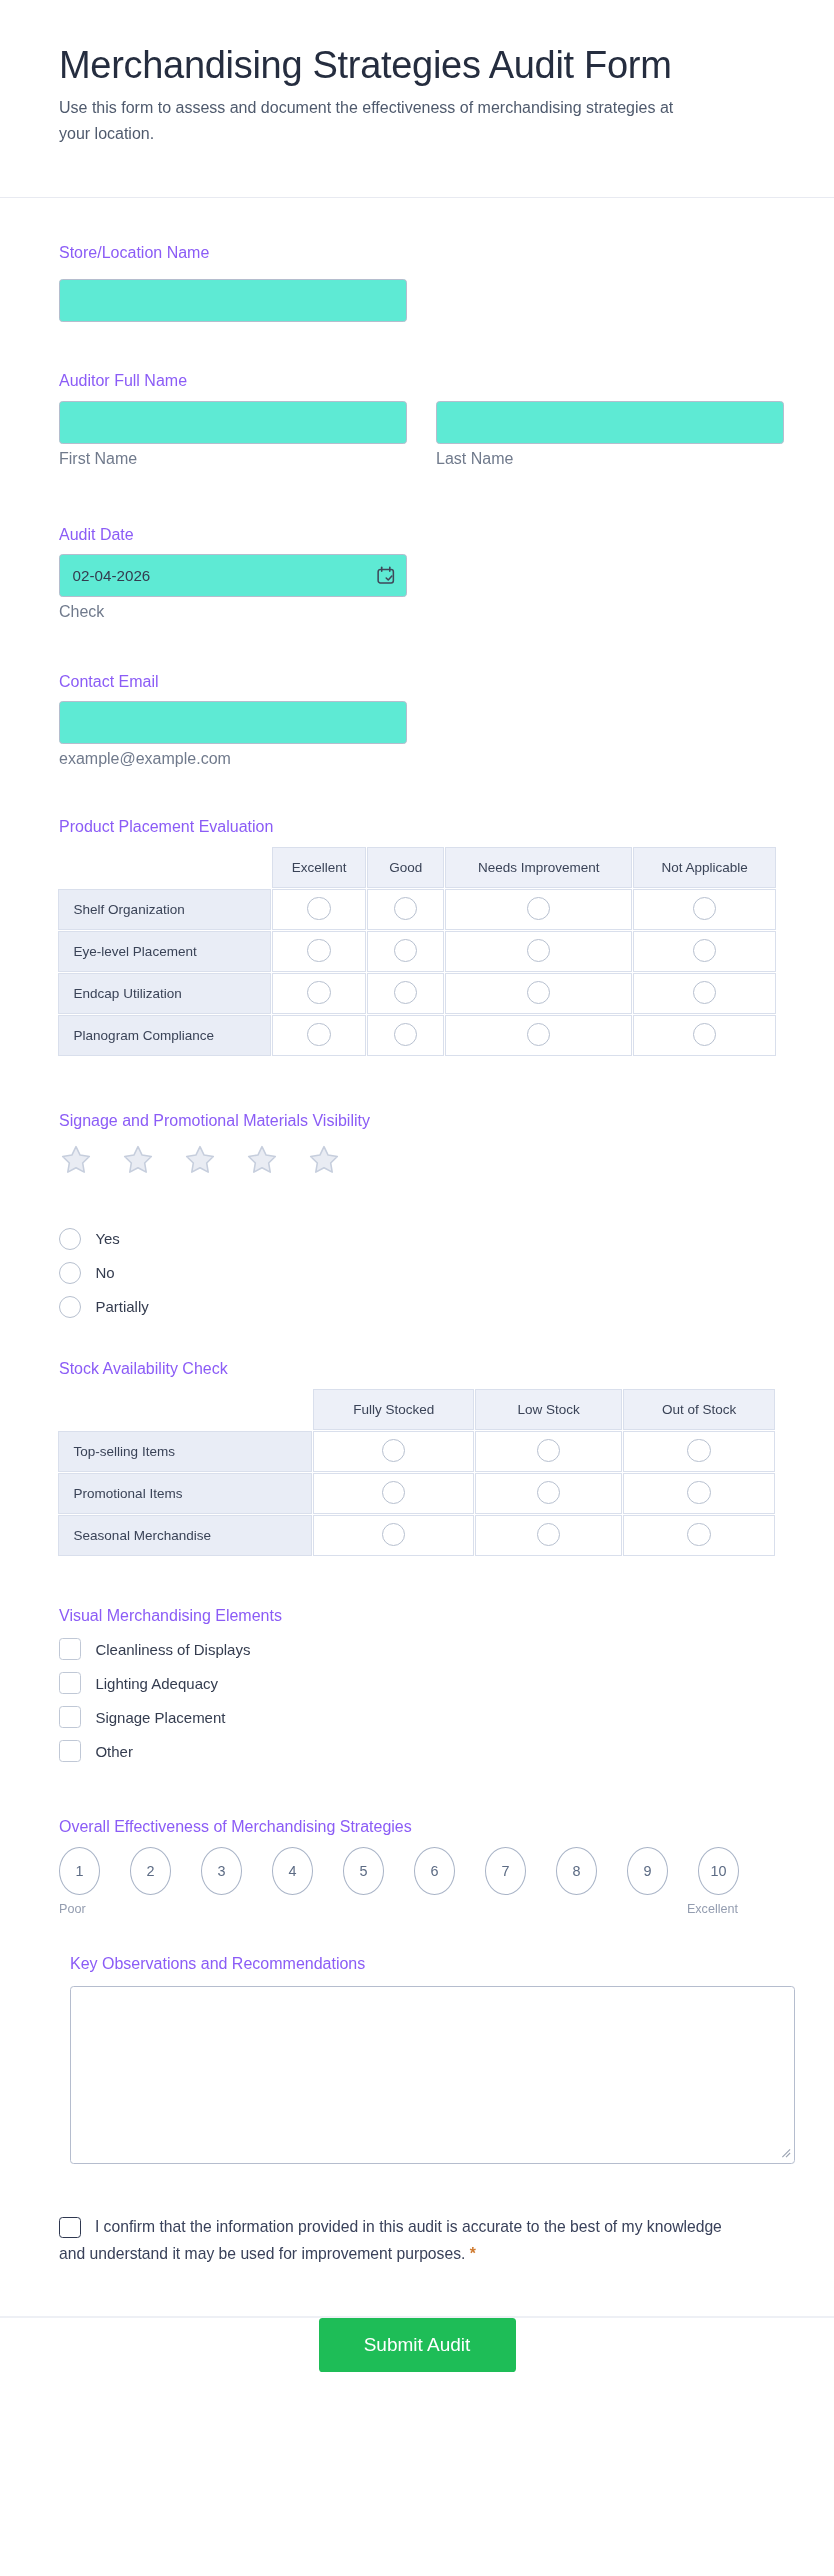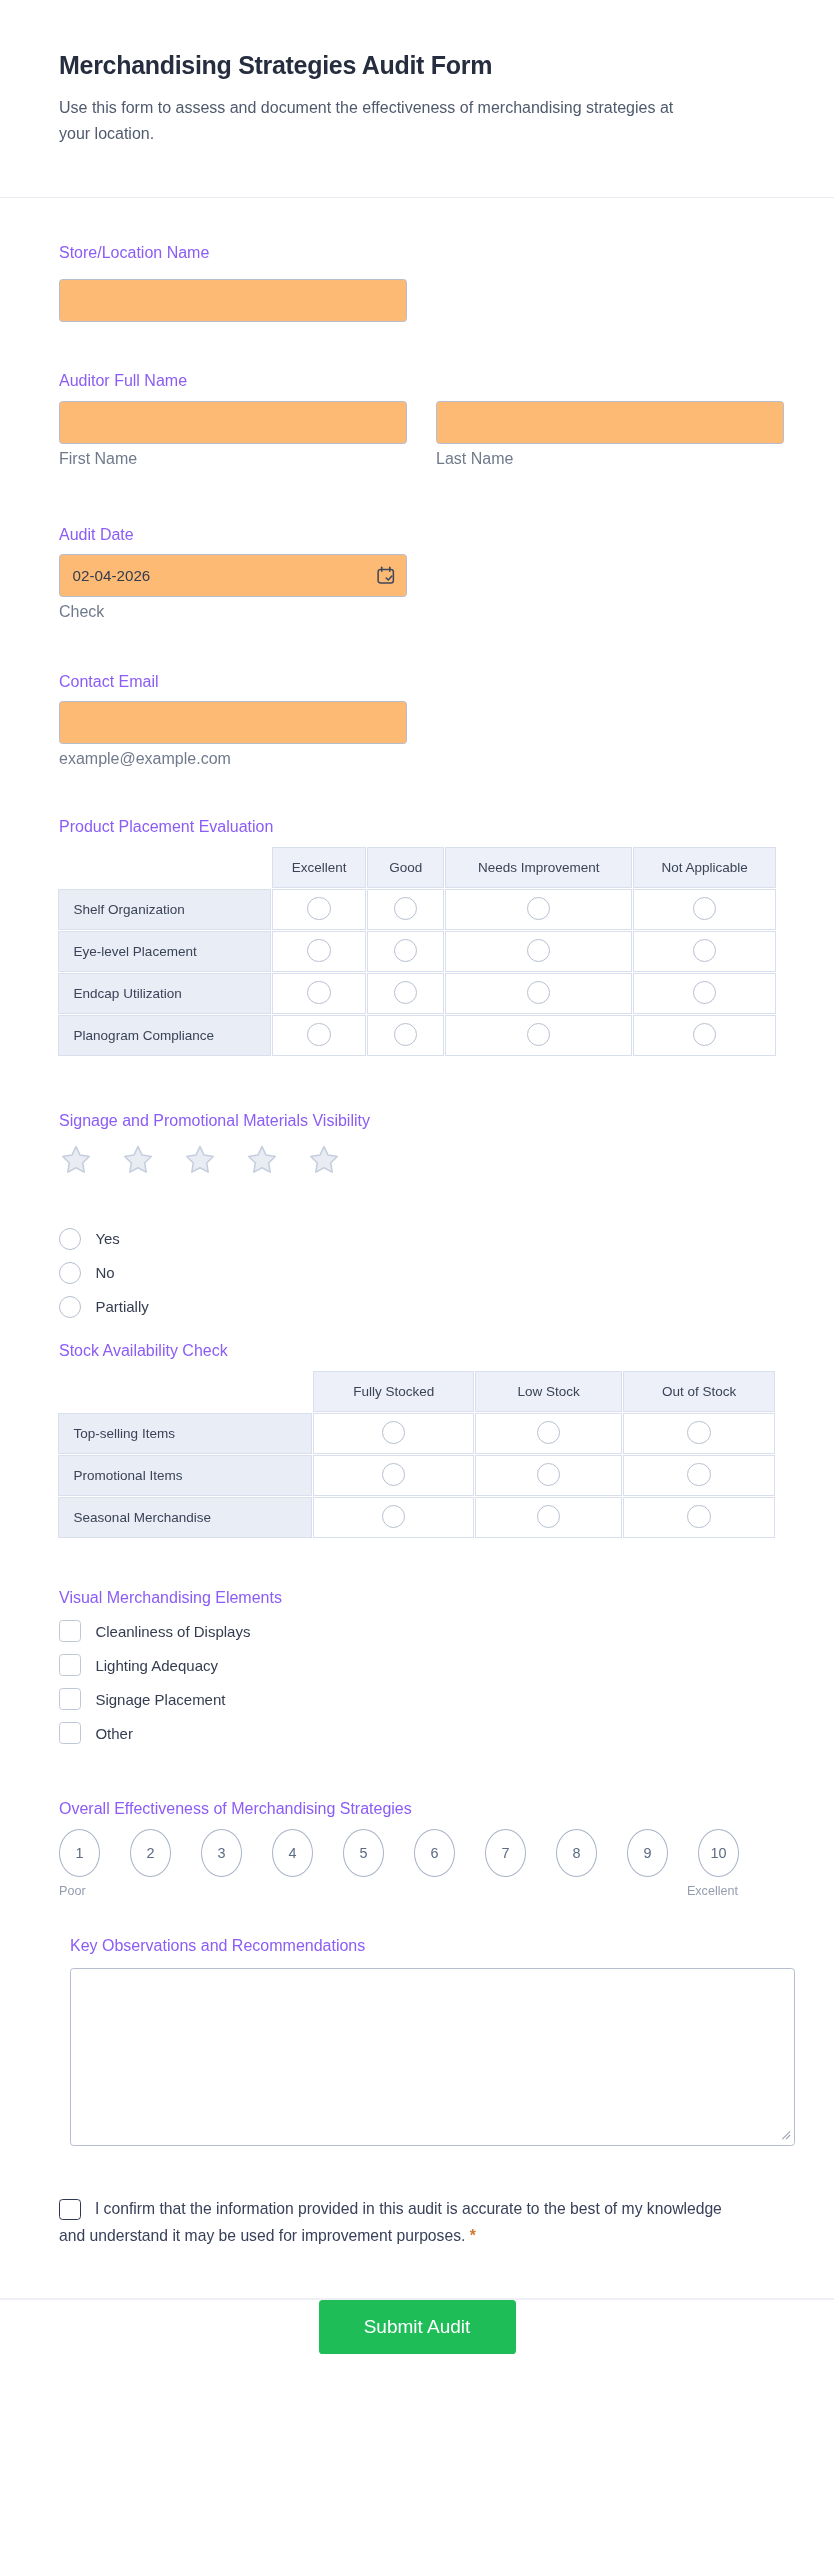--- a/index.html
+++ b/index.html
@@ -1,45 +1,45 @@
 <!DOCTYPE html>
 <html style="font-size:14.4px"><head>
 <meta charset="utf-8">
 <style>
   html,body{margin:0;padding:0;background:#fff;}
   body{font-family:"Liberation Sans",sans-serif;color:#2c3345;}
   .page{width:834px;height:2576px;background:#fff;overflow:hidden;box-sizing:border-box;}
 
   
   .header{box-sizing:border-box;height:198px;padding:47px 50px 0 59px;border-bottom:0.9px solid #e8eaf1;}
-  .form-title{margin:0;font-size:25px;line-height:36px;font-weight:700;color:#252d3f;letter-spacing:-0.3px;}
+  .form-title{margin:0;font-size:38px;line-height:36px;font-weight:400;color:#252d3f;letter-spacing:-0.3px;}
   .form-subtitle{margin:11.7px 0 0;font-size:16px;line-height:26px;color:#4f5a6d;max-width:637px;font-weight:400;}
 
   .form-body{padding:0 50px 0 59px;}
   .q-label{font-size:16px;font-weight:400;color:#8b5cf6;line-height:21.5px;display:block;}
 
   .text-input{box-sizing:border-box;width:348px;height:43px;border:0.9px solid #b5bdce;border-radius:3.6px;
-    font-family:inherit;font-size:15.2px;color:#343c4f;padding:0 12.6px;background:#fdba74;display:block;}
+    font-family:inherit;font-size:15.2px;color:#343c4f;padding:0 12.6px;background:#5eead4;display:block;}
   .sublabel{margin-top:7.2px;font-size:16px;color:#707a8c;line-height:16px;}
 
   .q-store{margin-top:44px;} .q-store .text-input{margin-top:15.2px;}
   .q-auditor{margin-top:48px;}
   .cols{display:flex;gap:29px;margin-top:10px;}
   .col{width:348px;}
   .col .text-input{width:100%;}
 
   .q-date{margin-top:57px;}
   .input-wrap{position:relative;width:348px;margin-top:8px;}
   .input-wrap .text-input{width:100%;}
   .field-icon{position:absolute;right:10.8px;top:10.8px;width:21.5px;height:21.5px;cursor:pointer;}
 
   .q-email{margin-top:51px;} .q-email .input-wrap{margin-top:8px;}
 
   .q-matrix-0{margin-top:49px;}
-  .q-matrix-1{margin-top:16px;}
+  .q-matrix-1{margin-top:34px;}
   table.matrix{border-collapse:separate;border-spacing:1.8px;margin-top:9px;margin-left:-1.8px;table-layout:fixed;}
   .matrix th,.matrix td{border:0.9px solid #d9dfec;height:41px;box-sizing:border-box;padding:0;}
   .matrix td{background:#fff;text-align:center;vertical-align:middle;}
   .matrix th.col-head{background:#edf0f8;font-weight:400;font-size:13.5px;color:#3a4357;}
   .matrix th.row-label{background:#e9edf6;font-weight:400;font-size:13.5px;color:#3a4357;text-align:left;padding-left:14.4px;}
   .matrix th.corner{border:none;background:transparent;}
   .matrix-radio{display:inline-block;width:21.5px;height:21.5px;border:0.9px solid #b7c0cf;border-radius:50%;background:#fff;cursor:pointer;}
 
   .q-rating{margin-top:53px;}
   .stars-row{display:flex;gap:28px;margin-top:9px;}

